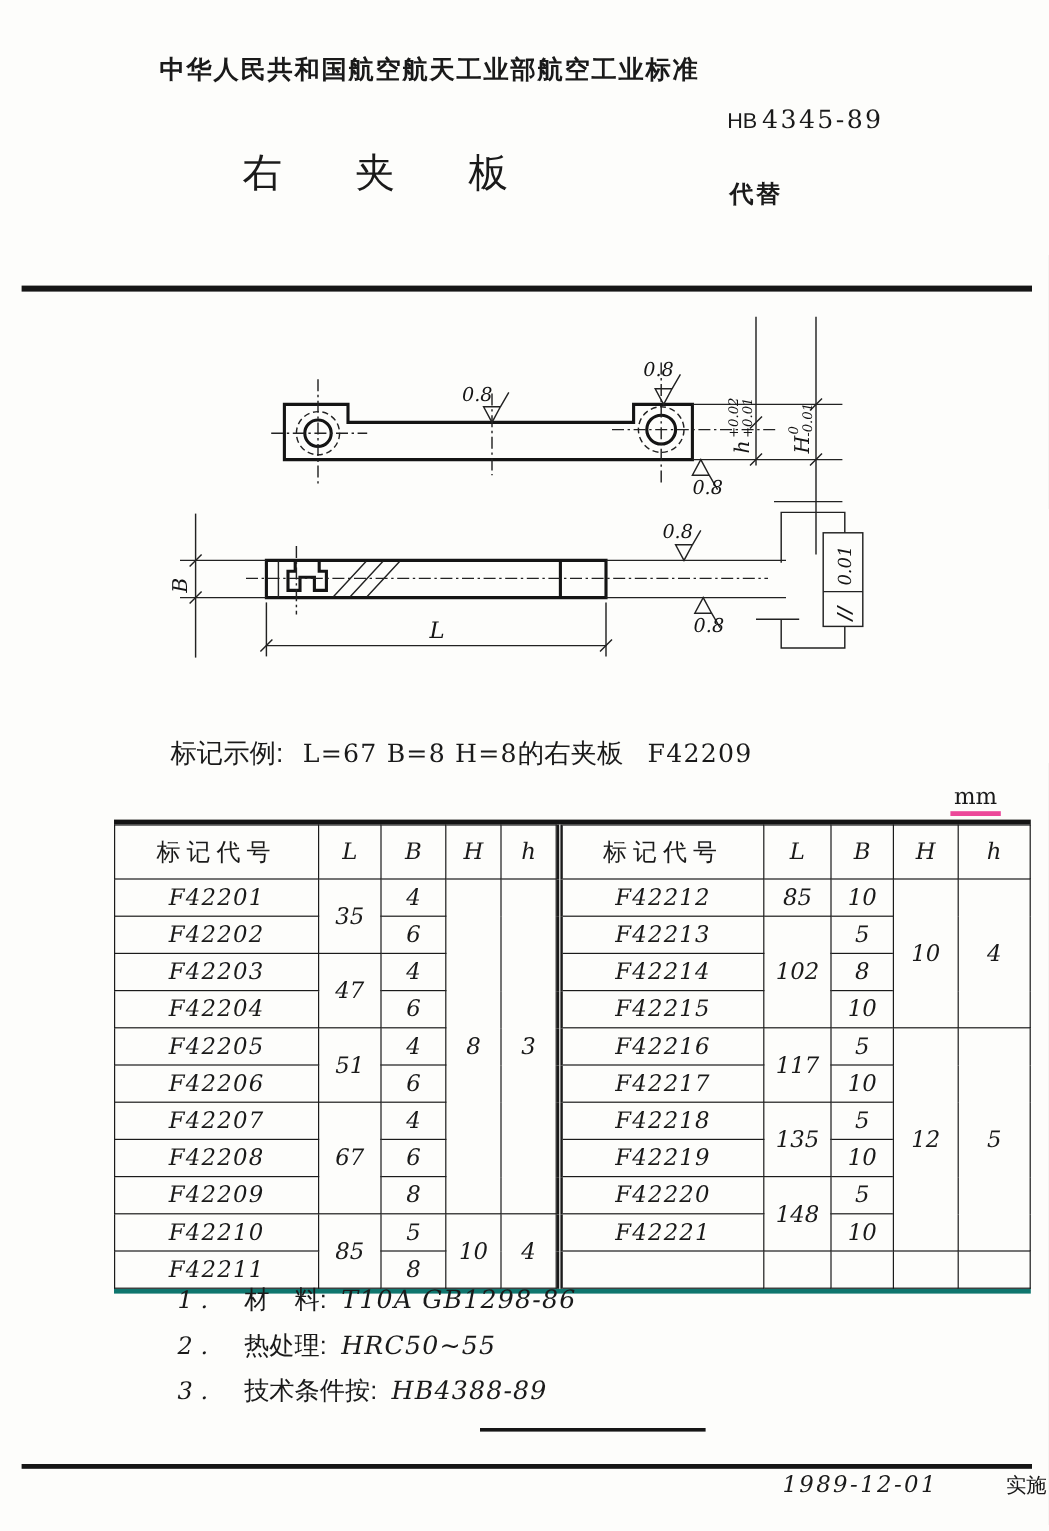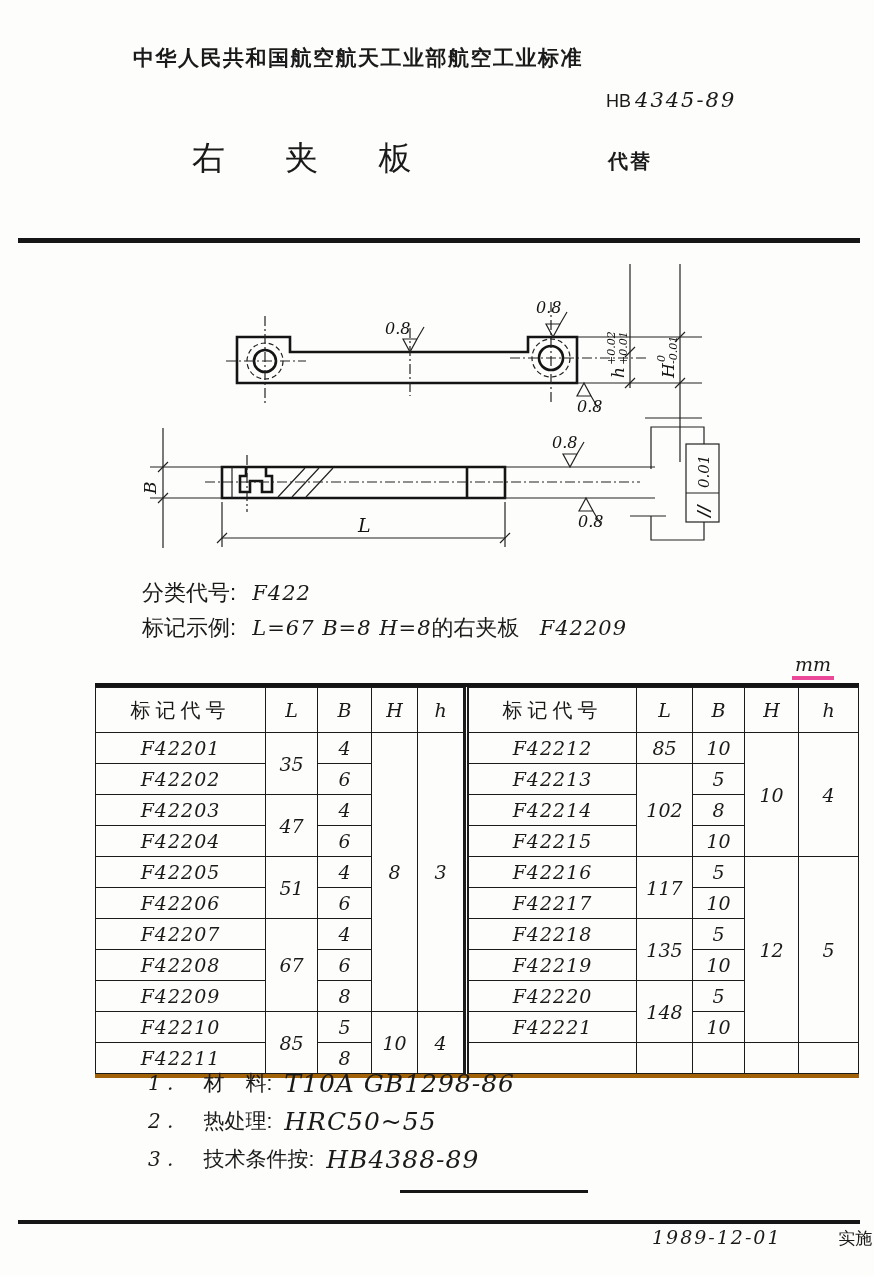--- a/index.html
+++ b/index.html
@@ -1,50 +1,50 @@
 <!DOCTYPE html>
 <html><head>
 <meta charset="utf-8">
 <style>
   html,body{margin:0;padding:0;background:#e8e8e4;}
   .page{position:relative;width:874px;height:1276px;margin:0 auto;background:#fdfdfb;color:#1a1a1a;
         font-family:"Liberation Sans",sans-serif;overflow:hidden;}
   .abs{position:absolute;}
-  .hand{font-family:"DejaVu Serif",serif;font-style:italic;}
+  .hand{font-family:"DejaVu Serif",serif;}
   
   .org-title{left:133px;top:44px;font-size:21px;font-weight:bold;letter-spacing:1.5px;}
   .std-no{left:606px;top:88px;}
   .std-no .pfx{font-weight:normal;font-size:18px;}
   .std-no .num{font-size:21px;margin-left:4px;letter-spacing:2px;}
-  .doc-title{left:192px;top:122px;font-size:33px;letter-spacing:26px;font-family:Liberation Serif, serif;margin-top:14px;}
+  .doc-title{left:202px;top:122px;font-size:33px;letter-spacing:26px;font-family:Liberation Sans, sans-serif;}
   .replaces{left:608px;top:148px;font-size:20px;font-weight:bold;letter-spacing:2px;}
   .rule{background:#161616;}
   .rule-top{left:18px;top:238px;width:842px;height:5px;}
   .rule-mid{left:400px;top:1190px;width:188px;height:3px;}
   .rule-foot{left:18px;top:1220px;width:842px;height:4px;}
   
   .class-line{left:142px;top:578px;font-size:22px;}
   .example-line{left:142px;top:613px;font-size:22px;}
   .class-line .hand,.example-line .hand{font-size:21px;letter-spacing:1px;}
   
   .unit-label{left:792px;top:653px;font-size:19px;border-bottom:4px solid #ec4899;padding:0 3px 1px 3px;}
-  .spec-tables{left:95px;top:683px;display:flex;border-top:4px solid #141414;border-bottom:4px solid #a16207;}
+  .spec-tables{left:95px;top:683px;display:flex;border-top:4px solid #141414;border-bottom:4px solid #0f766e;}
   .spec-tables table{border-collapse:collapse;table-layout:fixed;}
   .spec-tables td{border:1.5px solid #1b1b1b;text-align:center;padding:0;height:30px;overflow:hidden;}
   .spec-tables .th{height:44px;font-size:20px;font-family:"Liberation Sans",sans-serif;font-style:normal;}
   .spec-tables .thcode{letter-spacing:5px;}
   .spec-tables .code{font-family:"DejaVu Serif",serif;font-style:italic;font-size:19px;letter-spacing:1px;}
   .spec-tables .num{font-family:"DejaVu Serif",serif;font-style:italic;font-size:19px;}
   .spec-tables .divl{border-left:5px double #1b1b1b;}
   
   .notes{left:148px;top:1064px;font-size:21px;}
   .note-line{height:38px;display:flex;align-items:center;}
   .note-line .no{font-family:"DejaVu Serif",serif;font-style:italic;margin-right:10px;font-size:20px;}
   .note-line .lbl{margin-right:12px;margin-left:20px;}
-  .note-line .val{font-family:"DejaVu Serif",serif;font-style:italic;font-size:25px;letter-spacing:1px;}
+  .note-line .val{font-family:"DejaVu Serif",serif;font-style:italic;font-size:21px;letter-spacing:1px;}
   
   .footer-left{left:24px;top:1230px;font-size:17px;}
   .footer-left .org,.footer-left .pub{font-weight:bold;}
   .footer-left .dt{font-family:"DejaVu Serif",serif;font-style:italic;font-size:18px;}
   .footer-right{left:652px;top:1226px;font-size:17px;}
   .footer-right .dt{font-family:"DejaVu Serif",serif;font-style:italic;font-size:19px;letter-spacing:2px;}
   .footer-right .impl{font-weight:normal;margin-left:52px;}
   
   svg text{fill:#141414;}
   .sthick{stroke:#141414;stroke-width:2.6;fill:none;}
@@ -159,24 +159,20 @@
         <g transform="translate(709,238) rotate(-90)">
           <text class="svglbl" x="0" y="0" font-size="15">0.01</text>
         </g>
         <g transform="translate(709,267) rotate(-90)">
           <text class="svglbl" x="0" y="0" font-size="16" font-weight="bold">//</text>
         </g>
       </g>
     </g>
   </svg>
 
-  <div class="abs class-line">
-    <span>分类代号:</span>
-    <span class="hand" style="margin-left:10px">F422</span>
-  </div>
   <div class="abs example-line">
     <span>标记示例:</span>
     <span class="hand" style="margin-left:10px">L=67  B=8  H=8</span><span>的右夹板</span>
     <span class="hand" style="margin-left:14px">F42209</span>
   </div>
 
   <div class="abs unit-label hand">mm</div>
   <div class="abs spec-tables">
     <table style="width:368px">
       <colgroup>

